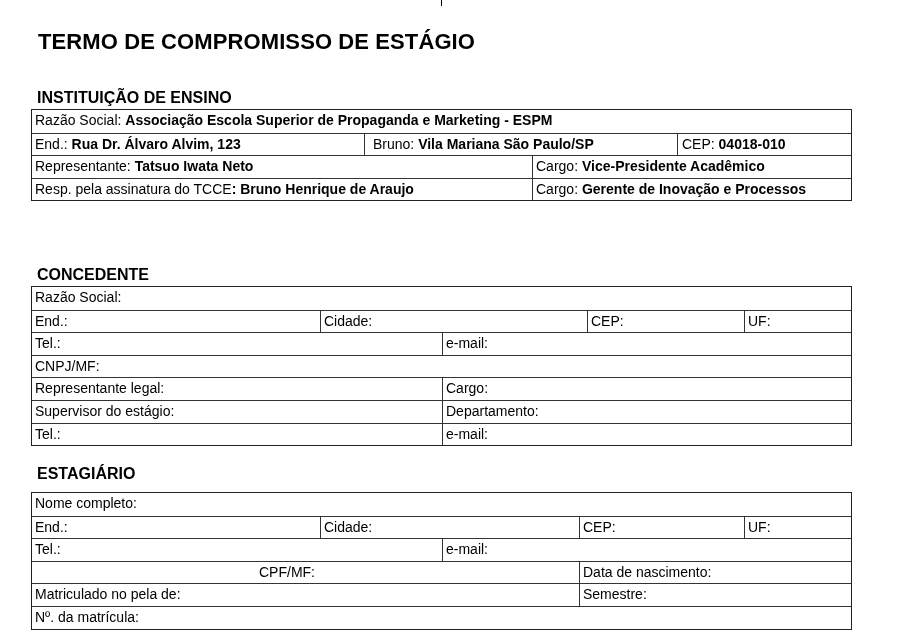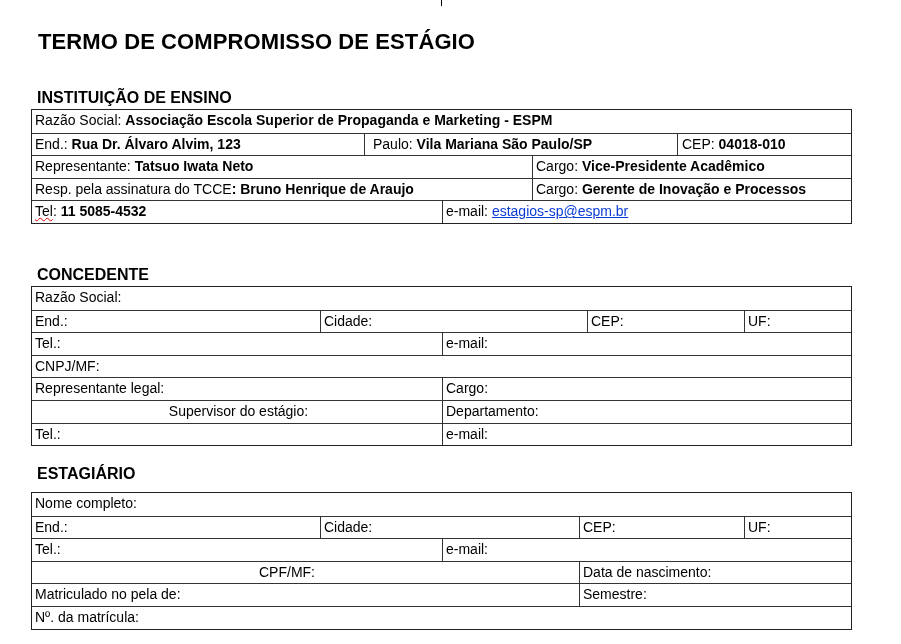--- a/index.html
+++ b/index.html
@@ -30,48 +30,40 @@
   <div class="row">
     <div class="cell" style="left:0;right:0;">
       <span>Razão Social: </span><b>Associação Escola Superior de Propaganda e Marketing - ESPM</b>
     </div>
   </div>
   <div class="row">
     <div class="cell" style="left:0;width:332px;">
       <span>End.: </span><b>Rua Dr. Álvaro Alvim, 123</b>
     </div>
     <div class="cell" style="left:332px;width:313px;padding-left:8px;">
-      <span>Paulo: </span><b>Vila Mariana São Paulo/SP</b>
+      <span>Bruno: </span><b>Vila Mariana São Paulo/SP</b>
     </div>
     <div class="cell" style="left:645px;right:0;padding-left:4px;">
       <span>CEP: </span><b>04018-010</b>
     </div>
   </div>
   <div class="row">
     <div class="cell" style="left:0;width:500px;">
       <span>Representante: </span><b>Tatsuo Iwata Neto</b>
     </div>
     <div class="cell" style="left:500px;right:0;">
       <span>Cargo: </span><b>Vice-Presidente Acadêmico</b>
     </div>
   </div>
   <div class="row">
     <div class="cell" style="left:0;width:500px;">
       <span>Resp. pela assinatura do TCCE</span><b>: Bruno Henrique de Araujo</b>
     </div>
     <div class="cell" style="left:500px;right:0;">
       <span>Cargo: </span><b>Gerente de Inovação e Processos</b>
-    </div>
-  </div>
-  <div class="row">
-    <div class="cell" style="left:0;width:410px;">
-      <span class="squiggle">Tel</span><span>: </span><b> 11 5085-4532</b>
-    </div>
-    <div class="cell" style="left:410px;right:0;">
-      <span>e-mail: </span><span class="link">estagios-sp@espm.br</span>
     </div>
   </div>
 </div>
 
 <div class="sec-title" style="top:266px;">CONCEDENTE</div>
 <div class="tbl" style="top:286px;">
   <div class="row">
     <div class="cell" style="left:0;right:0;">Razão Social:</div>
   </div>
   <div class="row">
@@ -85,21 +77,21 @@
     <div class="cell" style="left:410px;right:0;">e-mail:</div>
   </div>
   <div class="row">
     <div class="cell" style="left:0;right:0;">CNPJ/MF:</div>
   </div>
   <div class="row">
     <div class="cell" style="left:0;width:410px;">Representante legal:</div>
     <div class="cell" style="left:410px;right:0;">Cargo:</div>
   </div>
   <div class="row">
-    <div class="cell" style="left:0;width:410px;text-align:center;">Supervisor do estágio:</div>
+    <div class="cell" style="left:0;width:410px;">Supervisor do estágio:</div>
     <div class="cell" style="left:410px;right:0;">Departamento:</div>
   </div>
   <div class="row">
     <div class="cell" style="left:0;width:410px;">Tel.:</div>
     <div class="cell" style="left:410px;right:0;">e-mail:</div>
   </div>
 </div>
 
 <div class="sec-title" style="top:465px;">ESTAGIÁRIO</div>
 <div class="tbl" style="top:492px;">

